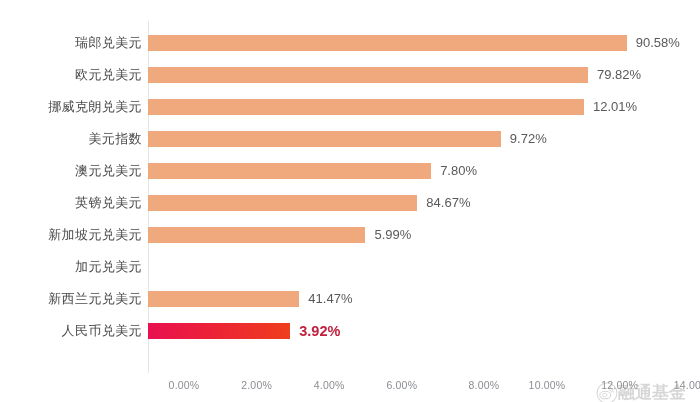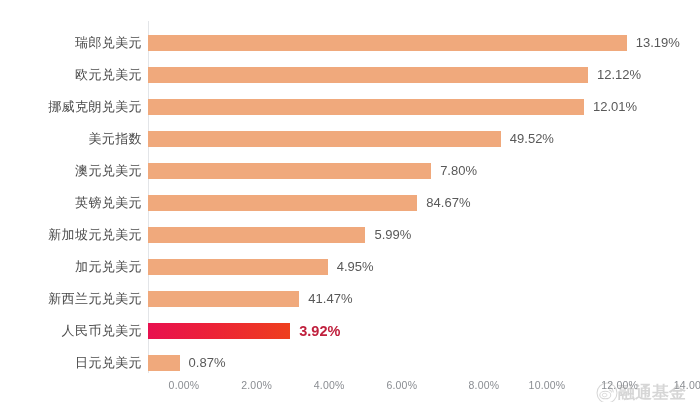--- a/index.html
+++ b/index.html
@@ -152,42 +152,42 @@
 <div id="chart-root">
   <div class="plot-area">
 
     <div class="axis-line"></div>
 
     <div class="rows" id="rows">
         <div class="bar-row">
           <div class="row-label">瑞郎兑美元</div>
           <div class="bar-track">
             <div class="bar" style="width: 478.797px;"></div>
-            <div class="bar-value" style="left: 487.797px;">13.19%</div>
+            <div class="bar-value" style="left: 487.797px;">90.58%</div>
           </div>
         </div>
         <div class="bar-row">
           <div class="row-label">欧元兑美元</div>
           <div class="bar-track">
             <div class="bar" style="width: 439.956px;"></div>
-            <div class="bar-value" style="left: 448.956px;">12.12%</div>
+            <div class="bar-value" style="left: 448.956px;">79.82%</div>
           </div>
         </div>
         <div class="bar-row">
           <div class="row-label">挪威克朗兑美元</div>
           <div class="bar-track">
             <div class="bar" style="width: 435.963px;"></div>
             <div class="bar-value" style="left: 444.963px;">12.01%</div>
           </div>
         </div>
         <div class="bar-row">
           <div class="row-label">美元指数</div>
           <div class="bar-track">
             <div class="bar" style="width: 352.836px;"></div>
-            <div class="bar-value" style="left: 361.836px;">49.52%</div>
+            <div class="bar-value" style="left: 361.836px;">9.72%</div>
           </div>
         </div>
         <div class="bar-row">
           <div class="row-label">澳元兑美元</div>
           <div class="bar-track">
             <div class="bar" style="width: 283.14px;"></div>
             <div class="bar-value" style="left: 292.14px;">7.80%</div>
           </div>
         </div>
         <div class="bar-row">
@@ -199,44 +199,33 @@
         </div>
         <div class="bar-row">
           <div class="row-label">新加坡元兑美元</div>
           <div class="bar-track">
             <div class="bar" style="width: 217.437px;"></div>
             <div class="bar-value" style="left: 226.437px;">5.99%</div>
           </div>
         </div>
         <div class="bar-row">
           <div class="row-label">加元兑美元</div>
-          <div class="bar-track">
-            <div class="bar" style="width: 179.685px;"></div>
-            <div class="bar-value" style="left: 188.685px;">4.95%</div>
-          </div>
         </div>
         <div class="bar-row">
           <div class="row-label">新西兰元兑美元</div>
           <div class="bar-track">
             <div class="bar" style="width: 151.371px;"></div>
             <div class="bar-value" style="left: 160.371px;">41.47%</div>
           </div>
         </div>
         <div class="bar-row">
           <div class="row-label">人民币兑美元</div>
           <div class="bar-track">
             <div class="bar highlight" style="width: 142.296px;"></div>
             <div class="bar-value highlight-value" style="left: 151.296px;">3.92%</div>
-          </div>
-        </div>
-        <div class="bar-row">
-          <div class="row-label">日元兑美元</div>
-          <div class="bar-track">
-            <div class="bar" style="width: 31.581px;"></div>
-            <div class="bar-value" style="left: 40.581px;">0.87%</div>
           </div>
         </div>
       </div>
 
     <div class="x-axis" id="x-axis">
         <div class="x-tick" style="left: 148px;">0.00%</div>
         <div class="x-tick" style="left: 220.6px;">2.00%</div>
         <div class="x-tick" style="left: 293.2px;">4.00%</div>
         <div class="x-tick" style="left: 365.8px;">6.00%</div>
         <div class="x-tick" style="left: 438.4px; padding-left: 19px;">8.00%</div>

